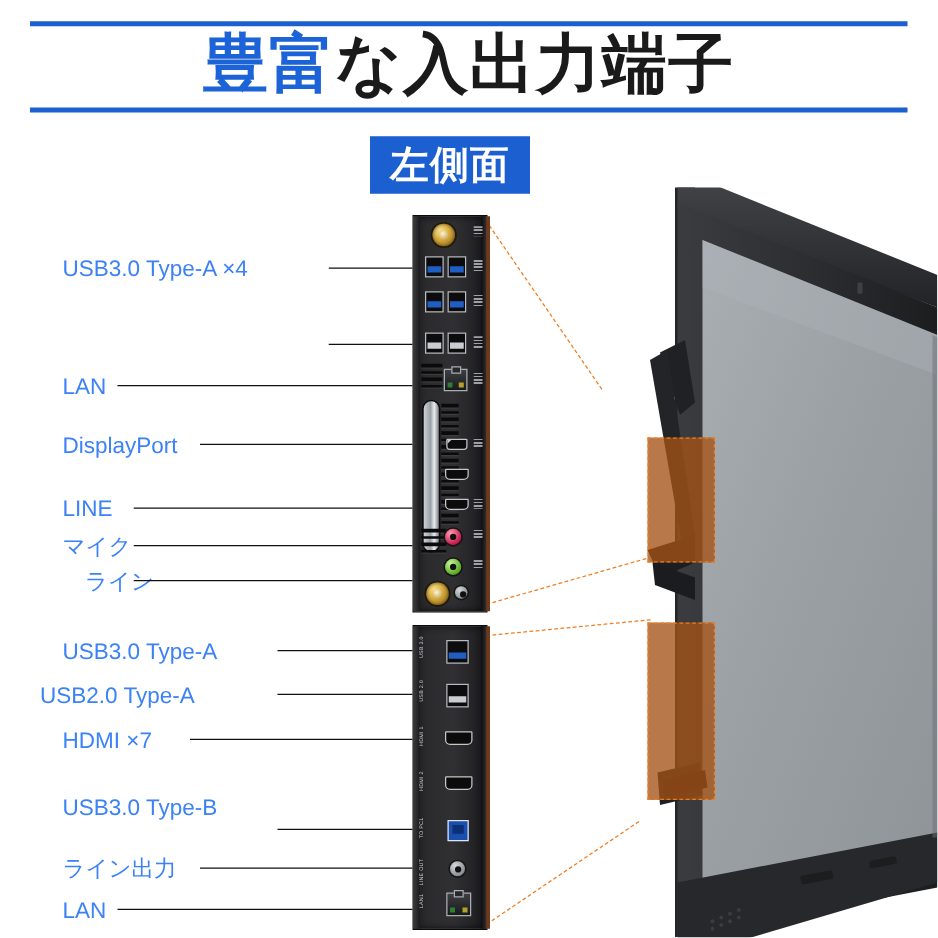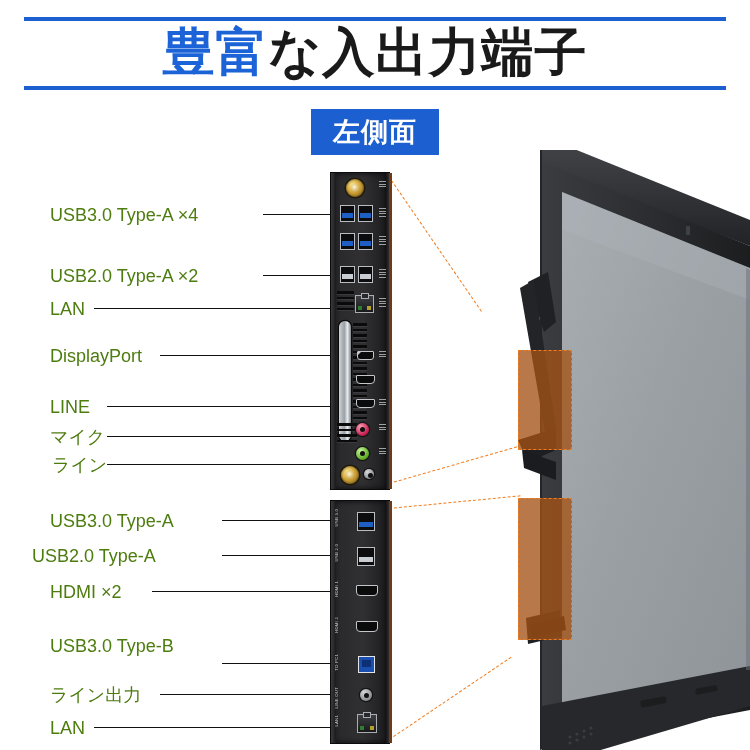--- a/index.html
+++ b/index.html
@@ -20,33 +20,33 @@
     position:absolute;left:0;top:22px;width:750px;
     text-align:center;
     font-size:52px;font-weight:bold;line-height:60px;
     letter-spacing:1px;
     color:#1a1a1a;
     white-space:nowrap;
   }
   #title .hl{color:#1b63d6;}
 
   #side-badge{
-    position:absolute;left:311px;top:109px;
+    position:absolute;left:296px;top:109px;
     width:128px;height:46px;
     background:#1b5fd0;
     color:#fff;
-    font-size:27px;font-weight:bold;
+    font-size:31px;font-weight:bold;
     line-height:46px;text-align:center;
     letter-spacing:1px;
   }
 
   
   .lbl{
     position:absolute;
-    font-size:18px;color:#4d7c0f;
+    font-size:18px;color:#3b82f6;
     white-space:nowrap;
     line-height:18px;
   }
   .leader{
     position:absolute;height:0;
     border-top:1.6px solid #111;
   }
 
   
   .panel{
@@ -404,45 +404,44 @@
     <div class="silktxt" style="top:214px;">LAN1</div>
     <div class="rj45" style="left:26px;top:213px;width:20px;height:19px;">
         <u></u>
         <s></s>
       </div>
   </div>
 
   <div class="lbl" style="left:50px;top:206px;">USB3.0 Type-A ×4</div>
   <div class="leader" style="left:263px;top:214px;width:67px;"></div>
 
-  <div class="lbl" style="left:50px;top:267px;">USB2.0 Type-A ×2</div>
   <div class="leader" style="left:263px;top:275px;width:67px;"></div>
 
   <div class="lbl" style="left:50px;top:300px;">LAN</div>
   <div class="leader" style="left:94px;top:308px;width:236px;"></div>
 
   <div class="lbl" style="left:50px;top:347px;">DisplayPort</div>
   <div class="leader" style="left:160px;top:355px;width:170px;"></div>
 
   <div class="lbl" style="left:50px;top:398px;">LINE</div>
   <div class="leader" style="left:107px;top:406px;width:223px;"></div>
 
   <div class="lbl" style="left:50px;top:428px;">マイク</div>
   <div class="leader" style="left:107px;top:436px;width:223px;"></div>
 
-  <div class="lbl" style="left:52px;top:456px;">ライン</div>
+  <div class="lbl" style="left:68px;top:456px;">ライン</div>
   <div class="leader" style="left:107px;top:464px;width:223px;"></div>
 
   <div class="lbl" style="left:50px;top:512px;">USB3.0 Type-A</div>
   <div class="leader" style="left:222px;top:520px;width:108px;"></div>
 
   <div class="lbl" style="left:32px;top:547px;">USB2.0 Type-A</div>
   <div class="leader" style="left:222px;top:555px;width:108px;"></div>
 
-  <div class="lbl" style="left:50px;top:583px;">HDMI ×2</div>
+  <div class="lbl" style="left:50px;top:583px;">HDMI ×7</div>
   <div class="leader" style="left:152px;top:591px;width:178px;"></div>
 
   <div class="lbl" style="left:50px;top:637px;">USB3.0 Type-B</div>
   <div class="leader" style="left:222px;top:663px;width:108px;"></div>
 
   <div class="lbl" style="left:50px;top:686px;">ライン出力</div>
   <div class="leader" style="left:160px;top:694px;width:170px;"></div>
 
   <div class="lbl" style="left:50px;top:719px;">LAN</div>
   <div class="leader" style="left:94px;top:727px;width:236px;"></div>

